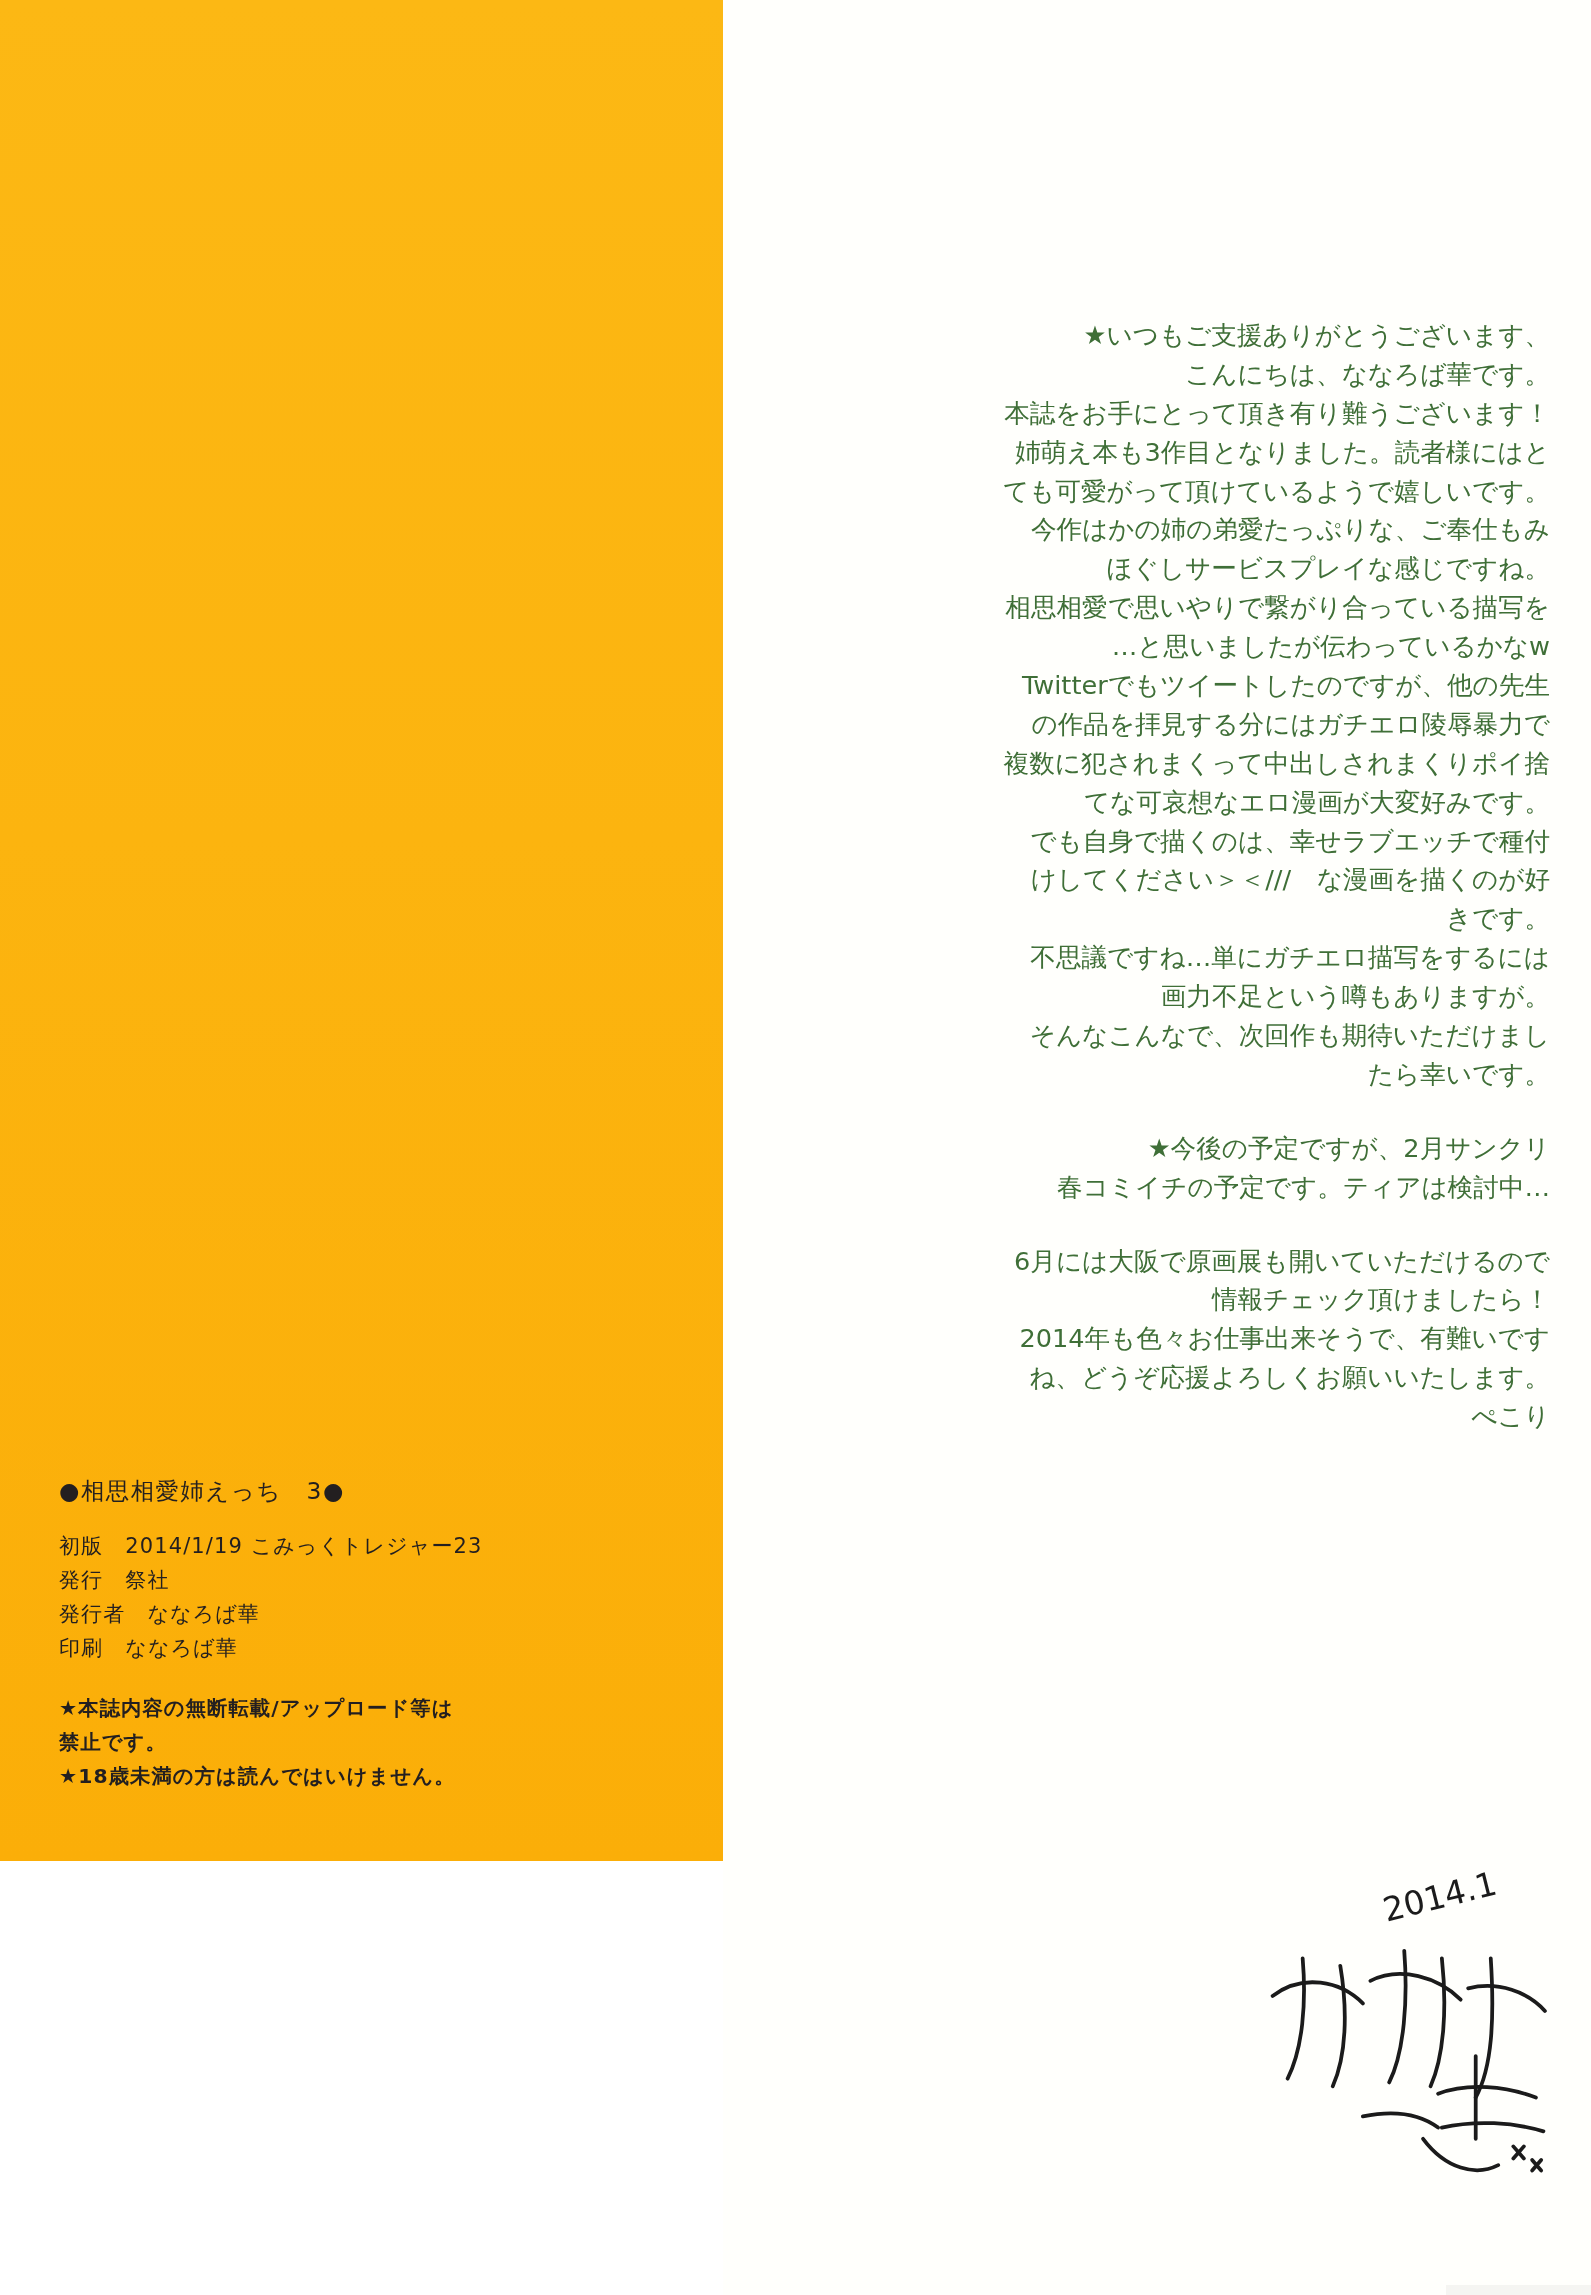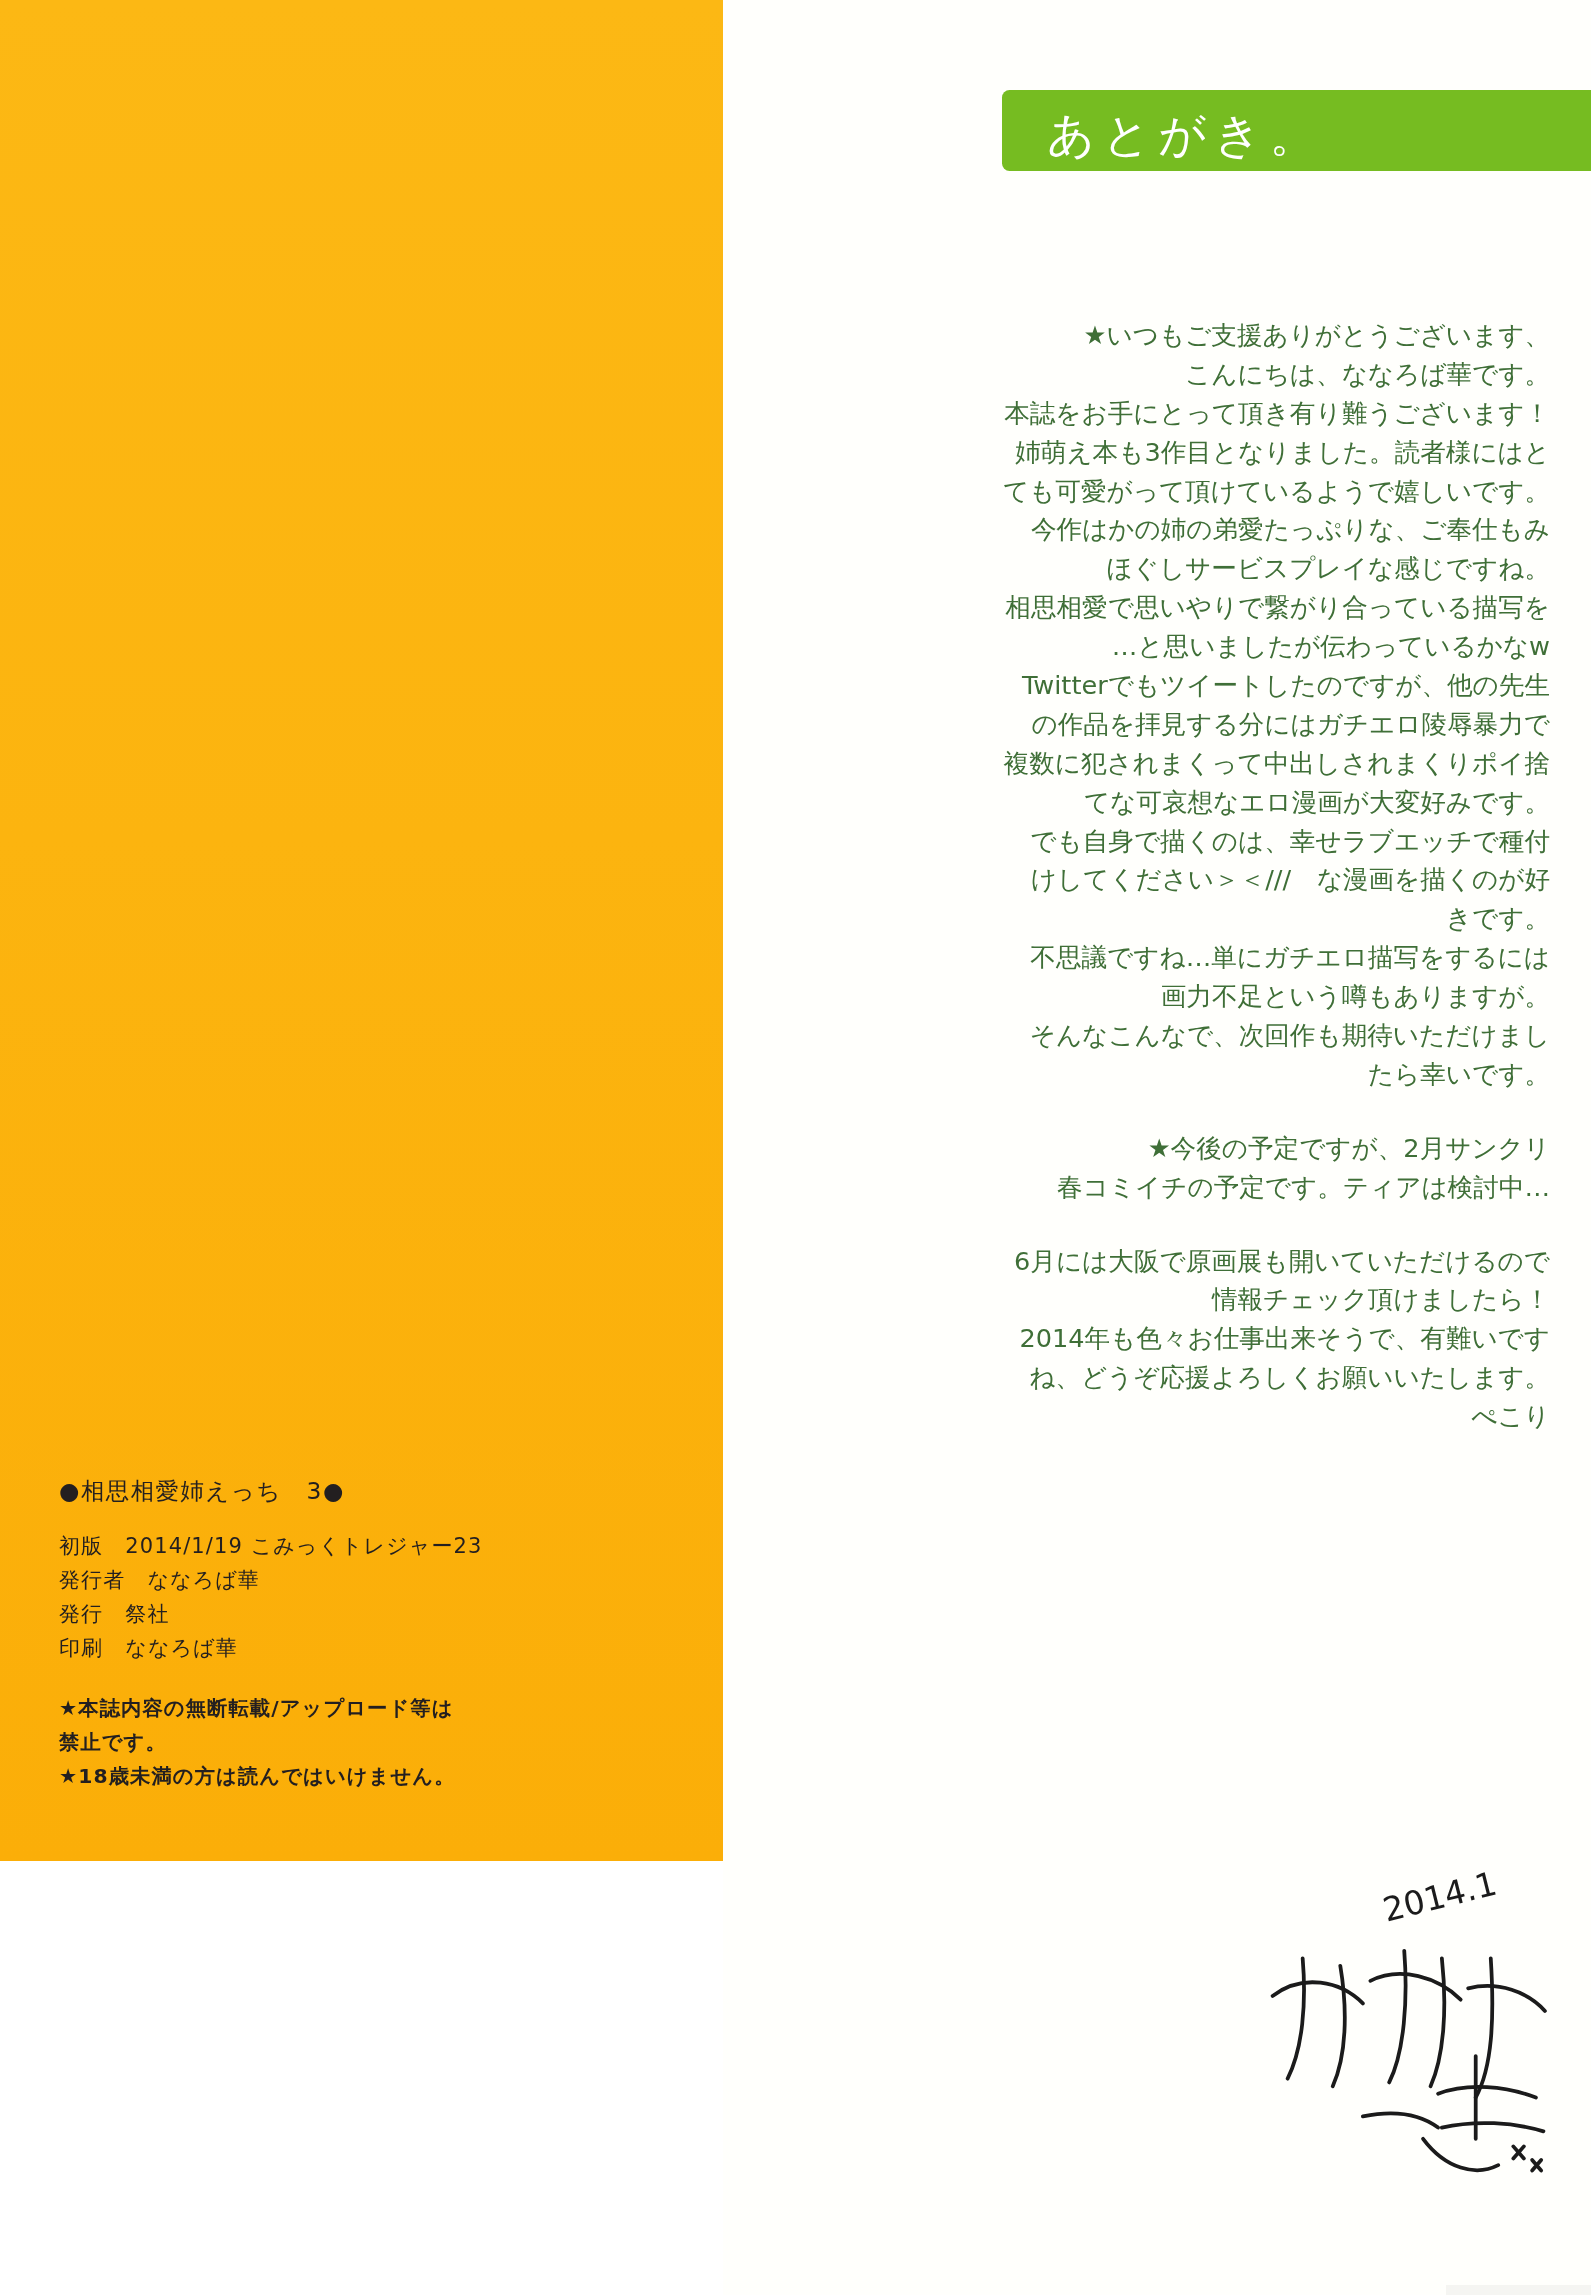--- a/index.html
+++ b/index.html
@@ -135,35 +135,32 @@
     opacity: .8;
   }
 </style>
 </head>
 <body>
 
 <div class="left-panel">
   <div class="left-panel-inner">
     <div class="colophon-title">●相思相愛姉えっち　3●</div>
     <div class="colophon-line">初版　2014/1/19 こみっくトレジャー23</div>
+    <div class="colophon-line">発行　祭社</div>
     <div class="colophon-line">発行者　ななろば華</div>
-    <div class="colophon-line">発行　祭社</div>
     <div class="colophon-line">印刷　ななろば華</div>
     <div class="colophon-gap"></div>
     <div class="colophon-notice">★本誌内容の無断転載/アップロード等は
 禁止です。
 ★18歳未満の方は読んではいけません。</div>
   </div>
 </div>
 
 <div class="right-page">
 
-  <div class="heading-banner">
-    <div class="heading-banner-text">あとがき。</div>
-  </div>
 
   <div class="afterword">
     <p>★いつもご支援ありがとうございます、
 こんにちは、ななろば華です。
 本誌をお手にとって頂き有り難うございます！
 姉萌え本も3作目となりました。読者様にはと
 ても可愛がって頂けているようで嬉しいです。
 今作はかの姉の弟愛たっぷりな、ご奉仕もみ
 ほぐしサービスプレイな感じですね。
 相思相愛で思いやりで繋がり合っている描写を

